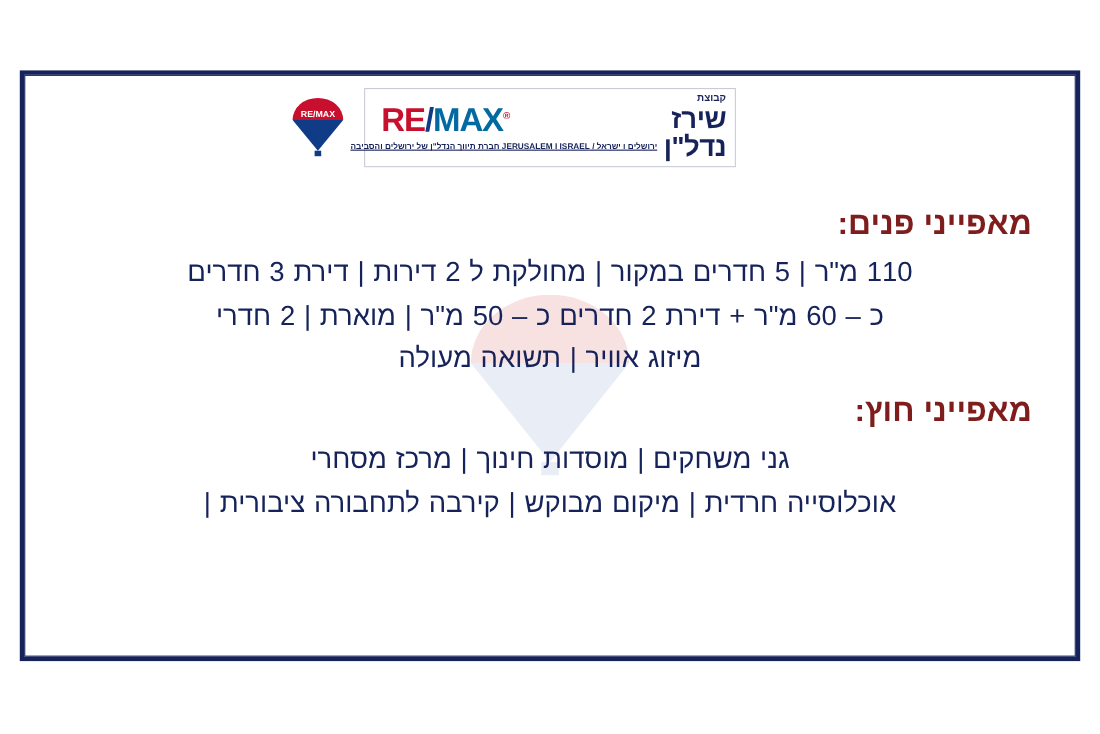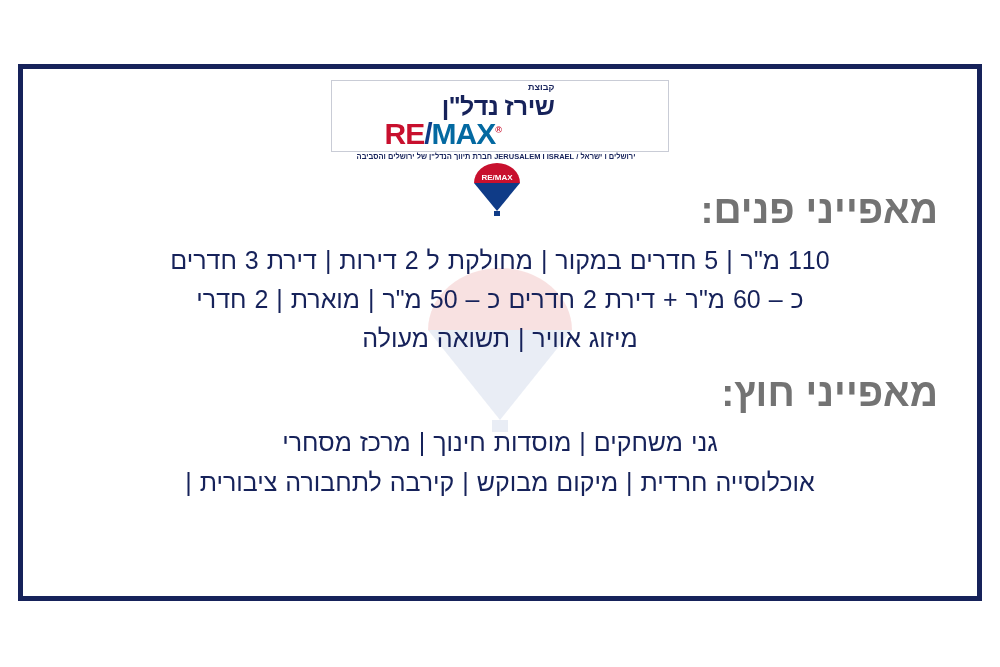--- a/index.html
+++ b/index.html
@@ -78,21 +78,20 @@
     width: 338px;
     height: 72px;
     border: 1px solid #c9ccd6;
     background: #ffffff;
     display: flex;
     align-items: center;
     justify-content: flex-start;
     direction: rtl;
     box-sizing: border-box;
     padding: 2px 6px 2px 4px;
-    flex-direction: column;
   }
   .logo-hebrew {
     display: flex;
     flex-direction: column;
     align-items: flex-start;
     justify-content: center;
     margin-right: 2px;
     line-height: 1;
   }
   .logo-kvutzat {
@@ -129,40 +128,41 @@
   .logo-remax-word .max { color: #0369a1; }
   .logo-remax-word .reg { font-size: 9px; vertical-align: super; color: #c8102e; }
   .logo-tagline {
     font-size: 7.5px;
     color: #16225a;
     font-weight: 700;
     direction: rtl;
     white-space: nowrap;
     margin-top: 3px;
     letter-spacing: 0;
+    text-decoration: underline;
   }
   .logo-balloon {
     width: 52px;
     height: 58px;
     flex: none;
     margin-right: 4px;
   }
 
   
   .section {
     width: 100%;
     box-sizing: border-box;
     padding: 0 30px;
     direction: rtl;
     text-align: center;
   }
   .section-heading {
-    color: #737373;
+    color: #7f1d1d;
     font-weight: 900;
-    font-size: 39px;
+    font-size: 29px;
     text-align: right;
     margin: 0 0 6px 0;
     padding-right: 10px;
     line-height: 1.25;
   }
   .features-interior { margin-top: 34px; }
   .features-exterior { margin-top: 10px; }
 
   .body-text {
     color: #16225a;

